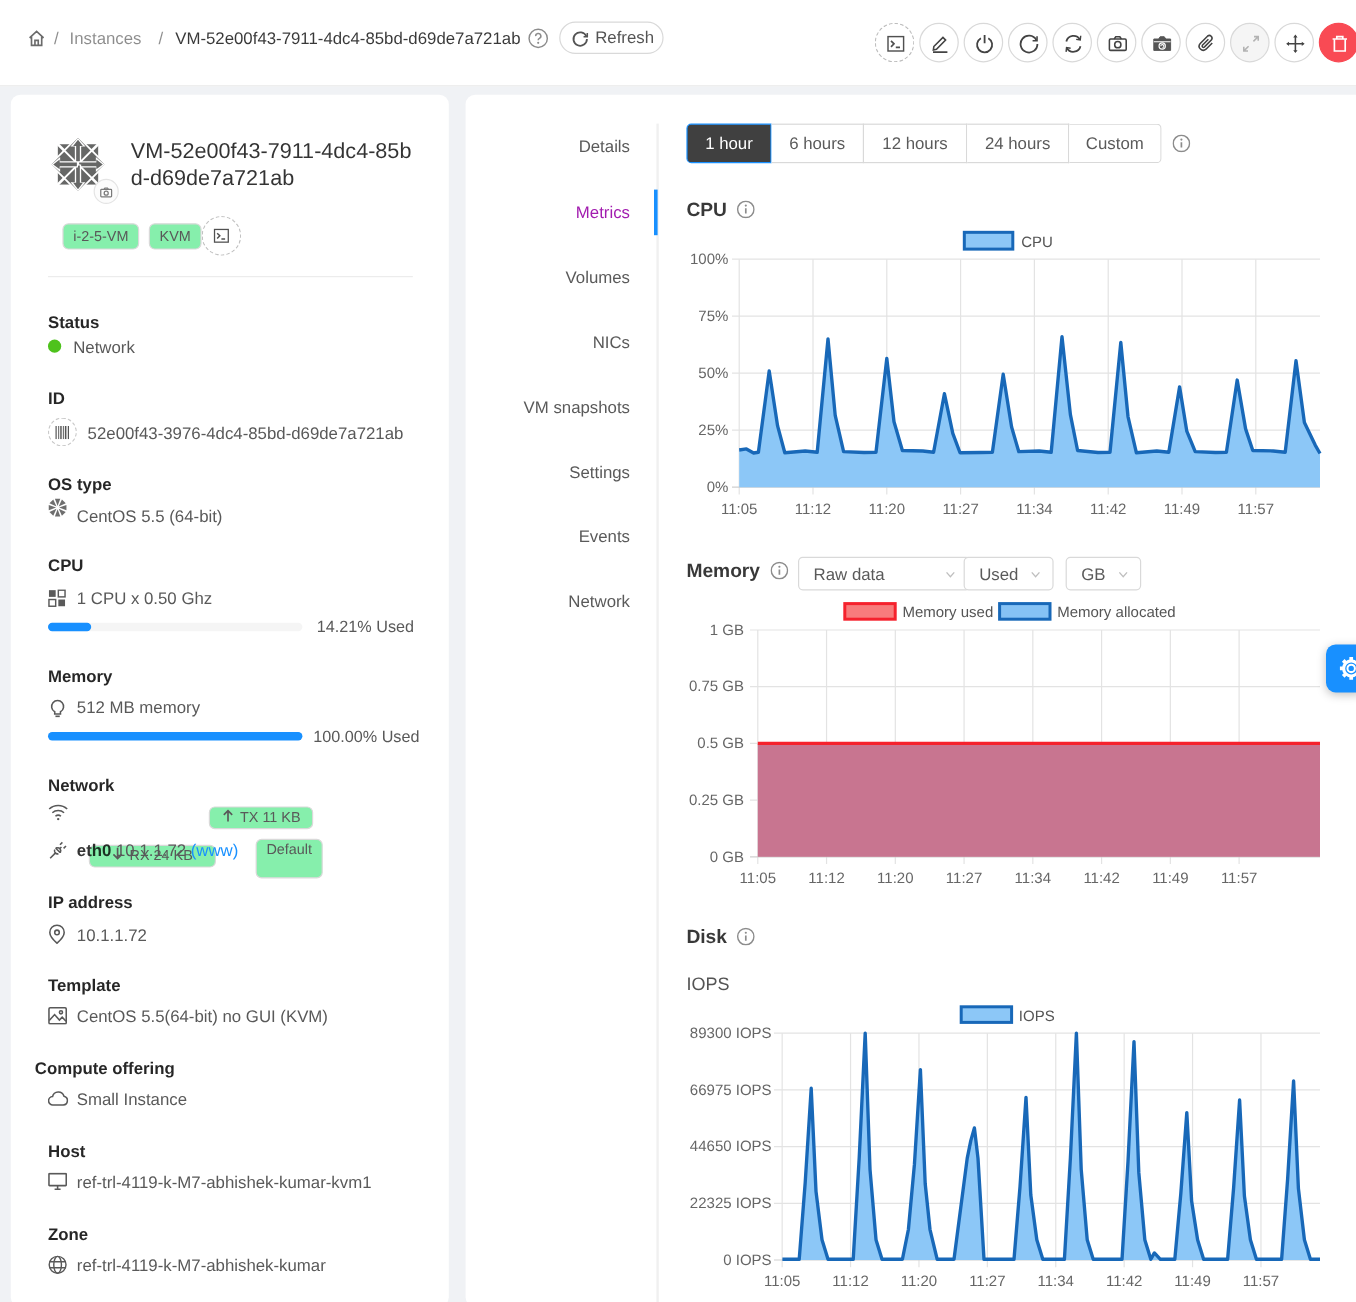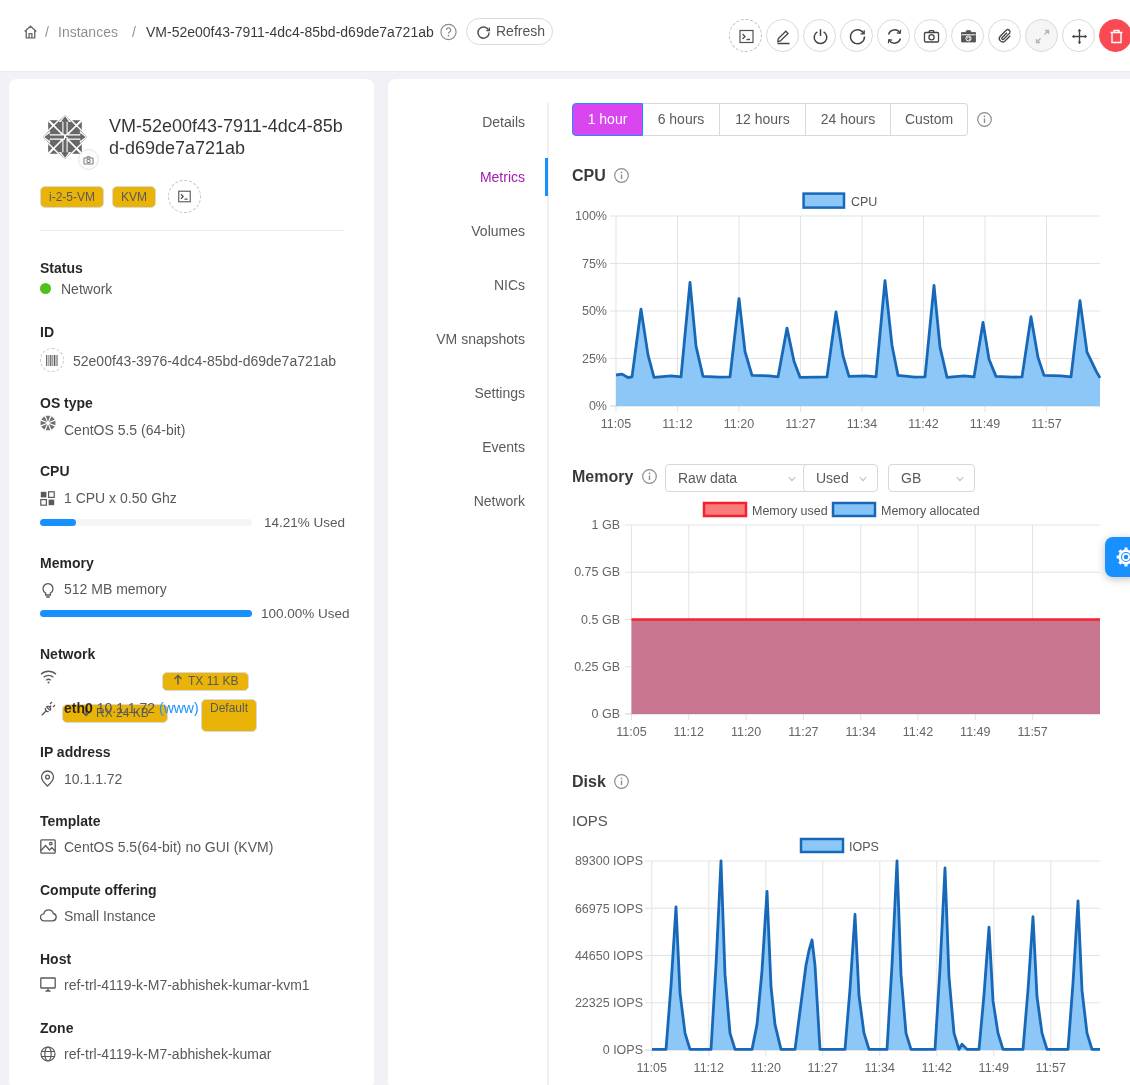--- a/index.html
+++ b/index.html
@@ -10,21 +10,21 @@
 .crumb { position:absolute; top:23px; height:18px; line-height:18px; font-size:14px; }
 .crumb-sep { color:rgba(0,0,0,0.45); }
 a, .link { color:#1890ff; text-decoration:none; }
 #leftcard { position:absolute; left:9px; top:79px; width:365px; height:1010px;
   background:#fff; border-radius:8px; }
 #rightcard { position:absolute; left:388px; top:79px; width:760px; height:1010px;
   background:#fff; border-radius:8px; }
 .label { position:absolute; left:40px; font-weight:bold; color:rgba(0,0,0,0.85); font-size:14px; }
 .val { position:absolute; font-size:14px; color:#595959; }
 .tag { position:absolute; height:22px; line-height:20px; padding:0 8px; font-size:12px;
-  background:#eab308; border:1px solid #d9d9d9; border-radius:5px; color:#595959; }
+  background:#86efac; border:1px solid #d9d9d9; border-radius:5px; color:#595959;margin-left:12px; }
 .navitem { position:absolute; right:623px; font-size:14px; color:#5a5a5a; white-space:nowrap; }
 .tbtn { position:absolute; top:24px; height:33px; line-height:31px; text-align:center;
   background:#fff; border:1px solid #d9d9d9; font-size:14px; color:#5a5a5a; }
 .secthead { position:absolute; font-size:16px; font-weight:bold; color:rgba(0,0,0,0.78); }
 .sel { position:absolute; top:385px; height:28px; background:#fff; border:1px solid #d9d9d9;
   border-radius:4px; line-height:26px; padding-left:12px; font-size:14px; color:#5a5a5a; }
 .chev { position:absolute; width:8px; height:8px; }
 .cbtn { position:absolute; top:19px; width:33px; height:33px; border-radius:50%;
   background:#fff; border:1px solid #d9d9d9; }
 .cbtn svg { position:absolute; left:7.5px; top:7.5px; }
@@ -259,21 +259,21 @@
   <div class="val" style="left:55px;top:692px">10.1.1.72</div>
 
   <div class="label" style="left:31px;top:734px">Template</div>
   <svg style="position:absolute;left:31px;top:760px" width="16" height="15" viewBox="0 0 16 15" fill="none" stroke="#595959" stroke-width="1.3">
     <rect x="0.8" y="0.8" width="14.4" height="13.4" rx="1"></rect>
     <path d="M1 11.5 L5.5 6.5 L9.5 11 L11.8 8.6 L15 12"></path>
     <circle cx="10.8" cy="4.6" r="1.3"></circle>
   </svg>
   <div class="val link" style="left:55px;top:760px">CentOS 5.5(64-bit) no GUI (KVM)</div>
 
-  <div class="label" style="left:31px;top:803px">Compute offering</div>
+  <div class="label" style="left:20px;top:803px">Compute offering</div>
   <svg style="position:absolute;left:31px;top:830px" width="17" height="13" viewBox="0 0 17 13" fill="none" stroke="#595959" stroke-width="1.3">
     <path d="M4.2 11.8 a3.5 3.5 0 0 1 -0.4 -7 a4.9 4.9 0 0 1 9.5 -0.3 a3.7 3.7 0 0 1 -0.6 7.3 Z"></path>
   </svg>
   <div class="val link" style="left:55px;top:829px">Small Instance</div>
 
   <div class="label" style="left:31px;top:872px">Host</div>
   <svg style="position:absolute;left:31px;top:898px" width="16" height="15" viewBox="0 0 16 15" fill="none" stroke="#595959" stroke-width="1.3">
     <rect x="0.8" y="1" width="14.4" height="10" rx="0.5"></rect>
     <path d="M5.5 14 h5 M8 11.2 V14"></path>
   </svg>
@@ -292,21 +292,21 @@
   <div class="navitem" style="top:90px;color:#a21caf">Metrics</div>
   <div class="navitem" style="top:144px">Volumes</div>
   <div class="navitem" style="top:198px">NICs</div>
   <div class="navitem" style="top:252px">VM snapshots</div>
   <div class="navitem" style="top:306px">Settings</div>
   <div class="navitem" style="top:360px">Events</div>
   <div class="navitem" style="top:414px">Network</div>
   <div style="position:absolute;left:158.5px;top:24px;width:2px;height:986px;background:#f0f0f0"></div>
   <div style="position:absolute;left:157px;top:79px;width:3px;height:38px;background:#1890ff"></div>
 
-  <div class="tbtn" style="left:184px;width:71px;background:#d946ef;border-color:#1890ff;color:#fff;border-radius:4px 0 0 4px">1 hour</div>
+  <div class="tbtn" style="left:184px;width:71px;background:#404040;border-color:#1890ff;color:#fff;border-radius:4px 0 0 4px">1 hour</div>
   <div class="tbtn" style="left:255px;width:77px;border-left:none">6 hours</div>
   <div class="tbtn" style="left:332px;width:86px;border-left:none">12 hours</div>
   <div class="tbtn" style="left:418px;width:85px;border-left:none">24 hours</div>
   <div class="tbtn" style="left:503px;width:77px;border-left:none;border-radius:0 4px 4px 0">Custom</div>
   <svg style="position:absolute;left:589px;top:33px" width="15" height="15" viewBox="0 0 15 15">
     <circle cx="7.5" cy="7.5" r="6.8" fill="none" stroke="#8c8c8c" stroke-width="1.2"></circle>
     <path d="M7.5 6.5 V11" stroke="#8c8c8c" stroke-width="1.4"></path>
     <circle cx="7.5" cy="4.3" r="0.9" fill="#8c8c8c"></circle>
   </svg>
 
@@ -361,21 +361,21 @@
         <circle cx="7.5" cy="4.3" r="0.9" fill="#8c8c8c"></circle>
       </svg></div>
   <div class="sel" style="left:277px;width:144px">Raw data
     <svg class="chev" style="right:12px;top:10px" viewBox="0 0 10 10" fill="none" stroke="#bfbfbf" stroke-width="1.4">
         <path d="M1 2.5 L5 7 L9 2.5"></path>
       </svg></div>
   <div class="sel" style="left:415px;width:75px">Used
     <svg class="chev" style="right:10px;top:10px" viewBox="0 0 10 10" fill="none" stroke="#bfbfbf" stroke-width="1.4">
         <path d="M1 2.5 L5 7 L9 2.5"></path>
       </svg></div>
-  <div class="sel" style="left:500px;width:87px">GB
+  <div class="sel" style="left:500px;width:63px">GB
     <svg class="chev" style="right:10px;top:10px" viewBox="0 0 10 10" fill="none" stroke="#bfbfbf" stroke-width="1.4">
         <path d="M1 2.5 L5 7 L9 2.5"></path>
       </svg></div>
 
   <svg style="position:absolute;left:176px;top:416px" width="566" height="265" font-family="Liberation Sans, sans-serif">
     <g transform="translate(-564,-495)">
       <rect x="704" y="503" width="42" height="13" fill="#f87c7c" stroke="#f5222d" stroke-width="2.5"></rect>
       <text x="752" y="514.5" font-size="12.5" fill="#555">Memory used</text>
       <rect x="833" y="503" width="42" height="13" fill="#85c2f5" stroke="#1868b8" stroke-width="2.5"></rect>
       <text x="881" y="514.5" font-size="12.5" fill="#555">Memory allocated</text>

